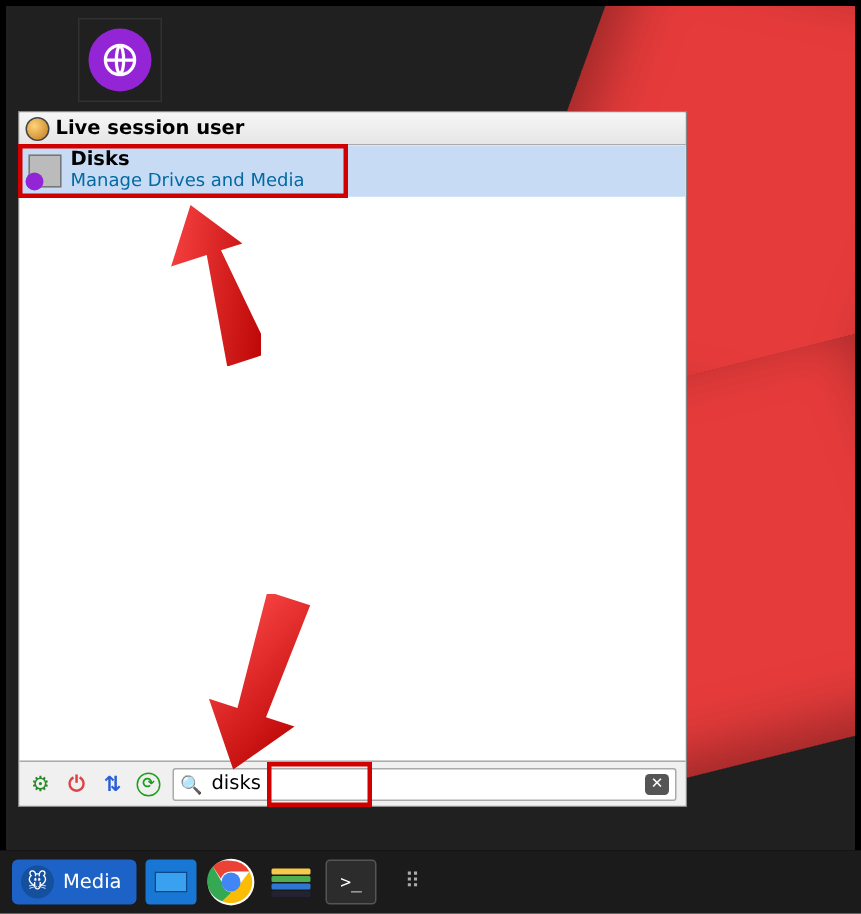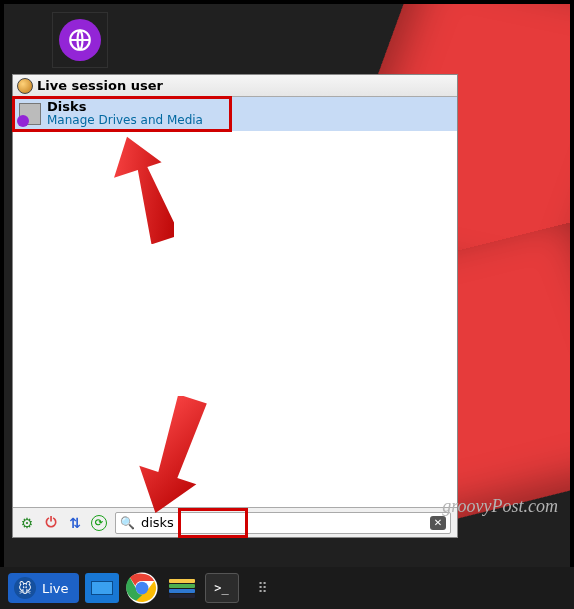--- a/index.html
+++ b/index.html
@@ -265,28 +265,27 @@
       <defs>
           <linearGradient id="g2" x1="0" y1="0" x2="1" y2="1">
         <stop offset="0" stop-color="#ff4a4a"></stop>
             <stop offset="1" stop-color="#b60000"></stop>
       </linearGradient>
         </defs>
       <polygon points="20,0 50,0 45,80 65,80 35,120 5,80 25,80" fill="url(#g2)" transform="rotate(18 35 60)"></polygon>
     </svg>
   </div>
 
-  <div class="watermark">groovyPost.com</div>
 
 </div>
 
 <div class="taskbar">
   <div class="menu-btn">
     <span class="logo">🐭</span>
-    <span class="menu-label">Live</span>
+    <span class="menu-label">Media</span>
   </div>
   <div class="task-icon task-desktop">
     <div class="bar"></div>
   </div>
   <div class="task-icon">
     <svg viewBox="0 0 48 48">
       <circle cx="24" cy="24" r="22" fill="#fff"></circle>
       <path d="M24 4a20 20 0 0 1 17.3 10H24a10 10 0 0 0-9.5 6.9L6.9 9.3A20 20 0 0 1 24 4z" fill="#ea4335"></path>
       <path d="M44 24a20 20 0 0 1-28.4 18l8.8-15.2A10 10 0 0 0 34 24l.1-.2 7.2-9.8A20 20 0 0 1 44 24z" fill="#fbbc05"></path>
       <path d="M15.6 42A20 20 0 0 1 6.9 9.3l8.6 14.9A10 10 0 0 0 24 34l.2-.002L15.6 42z" fill="#34a853"></path>

